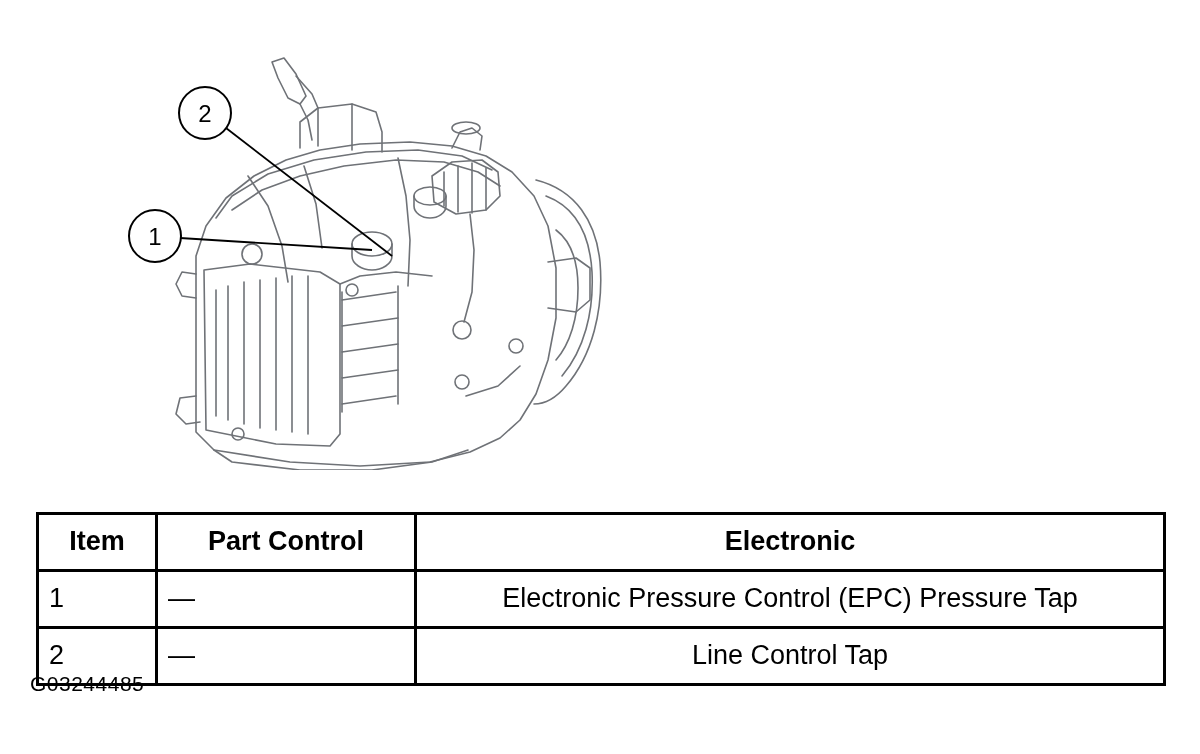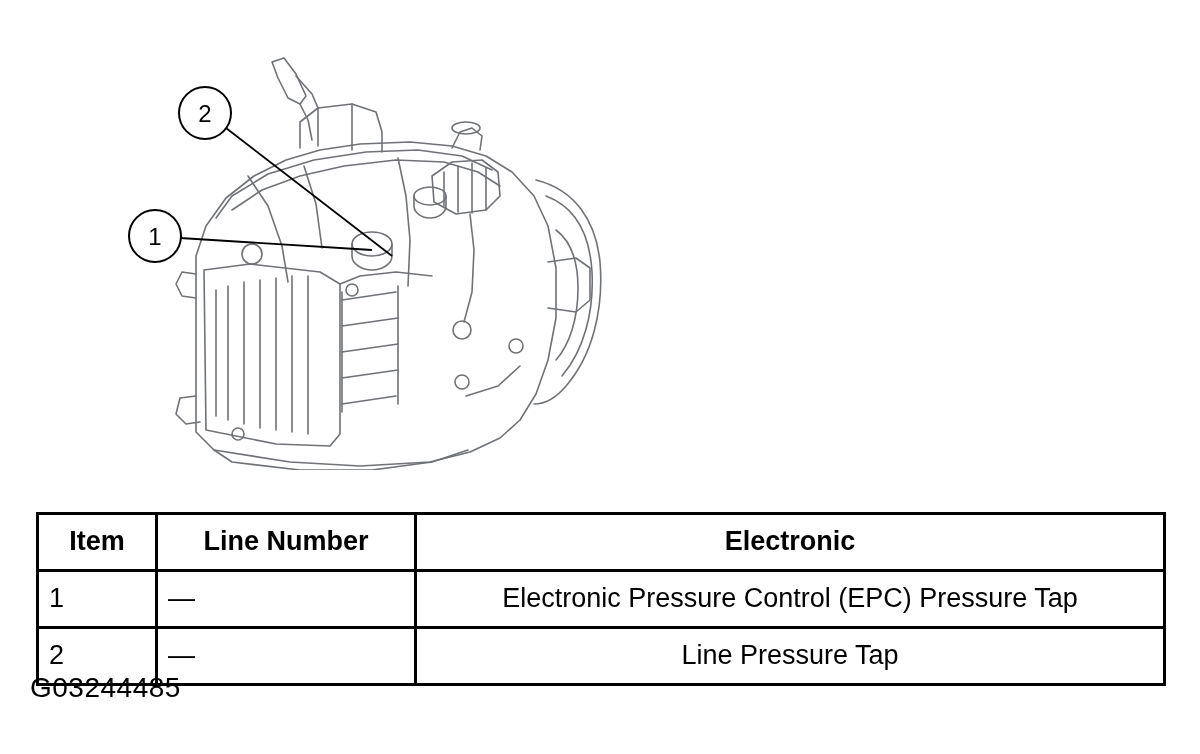--- a/index.html
+++ b/index.html
@@ -75,21 +75,21 @@
   }
   table.parts-table tbody td.td-desc {
     text-align: center;
   }
 
   
   .figure-id {
     position: absolute;
     left: 30px;
     top: 672px;
-    font-size: 28px;
+    font-size: 21px;
     letter-spacing: 0.5px;
   }
 
   
   .callout-text {
     font-family: "Liberation Sans", sans-serif;
     font-size: 24px;
     fill: #000000;
   }
 </style>
@@ -191,34 +191,34 @@
         <text class="callout-text" x="155" y="245" text-anchor="middle">1</text>
       </g>
     </svg>
   </div>
 
   <div class="parts-table-wrap">
     <table class="parts-table">
       <thead>
         <tr>
           <th class="th-item">Item</th>
-          <th class="th-part">Line Number</th>
+          <th class="th-part">Part Control</th>
           <th class="th-desc">Electronic</th>
         </tr>
       </thead>
       <tbody>
         <tr>
           <td class="td-item">1</td>
           <td class="td-part">—</td>
           <td class="td-desc">Electronic Pressure Control (EPC) Pressure Tap</td>
         </tr>
         <tr>
           <td class="td-item">2</td>
           <td class="td-part">—</td>
-          <td class="td-desc">Line Pressure Tap</td>
+          <td class="td-desc">Line Control Tap</td>
         </tr>
       </tbody>
     </table>
   </div>
 
   <div class="figure-id">G03244485</div>
 
 </div>
 
 </body></html>

